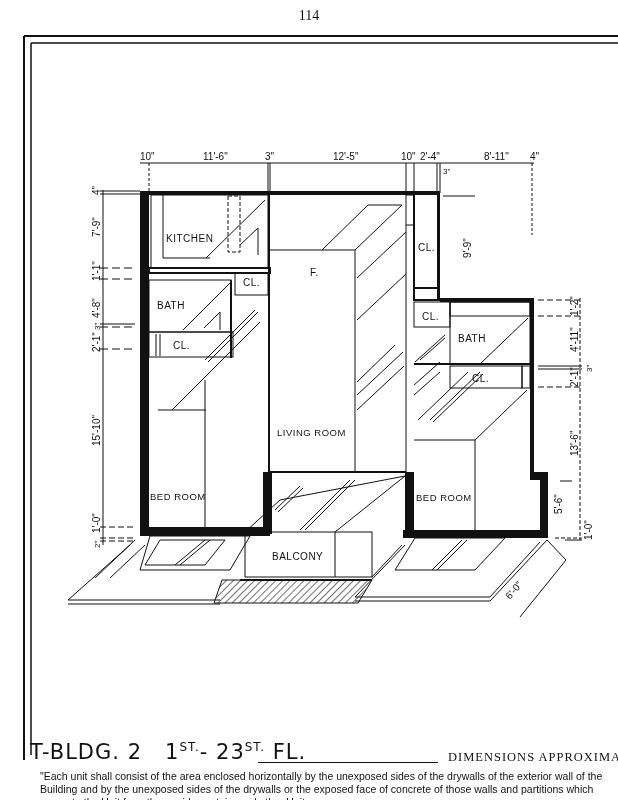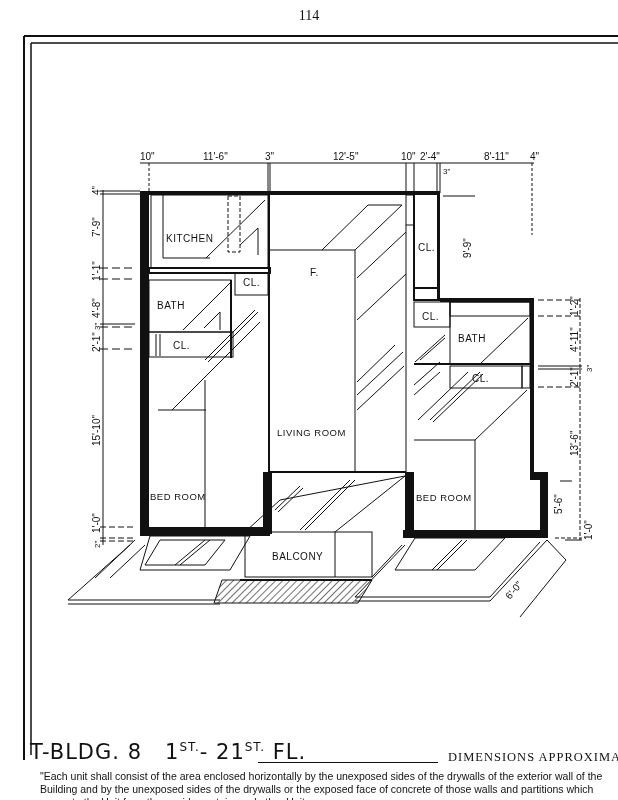--- a/index.html
+++ b/index.html
@@ -235,20 +235,20 @@
     <text transform="translate(592,372) rotate(-90)" style="font-size:8px">3"</text>
     <text transform="translate(578,387) rotate(-90)">2'-1"</text>
     <text transform="translate(578,456) rotate(-90)">13'-6"</text>
     <text transform="translate(562,514) rotate(-90)">5'-6"</text>
     <text transform="translate(592,540) rotate(-90)">1'-0"</text>
     <text transform="translate(510,600) rotate(-50)">6'-0"</text>
   </g>
 </svg>
 
 <div class="title">
-  <span>T-BLDG. 8</span>&nbsp;&nbsp;
+  <span>T-BLDG. 2</span>&nbsp;&nbsp;
   <span>1</span><sup>ST.</sup><span>-</span>
-  <span>21</span><sup>ST.</sup>
+  <span>23</span><sup>ST.</sup>
   <span>FL.</span>
 </div>
 <div class="title-rule"></div>
 <div class="dims-note">DIMENSIONS APPROXIMATE</div>
 <div class="footnote">"Each unit shall consist of the area enclosed horizontally by the unexposed sides of the drywalls of the exterior wall of the Building and by the unexposed sides of the drywalls or the exposed face of concrete of those walls and partitions which separate the Unit from the corridors, stairs and other Units...</div>
 
 </body></html>

